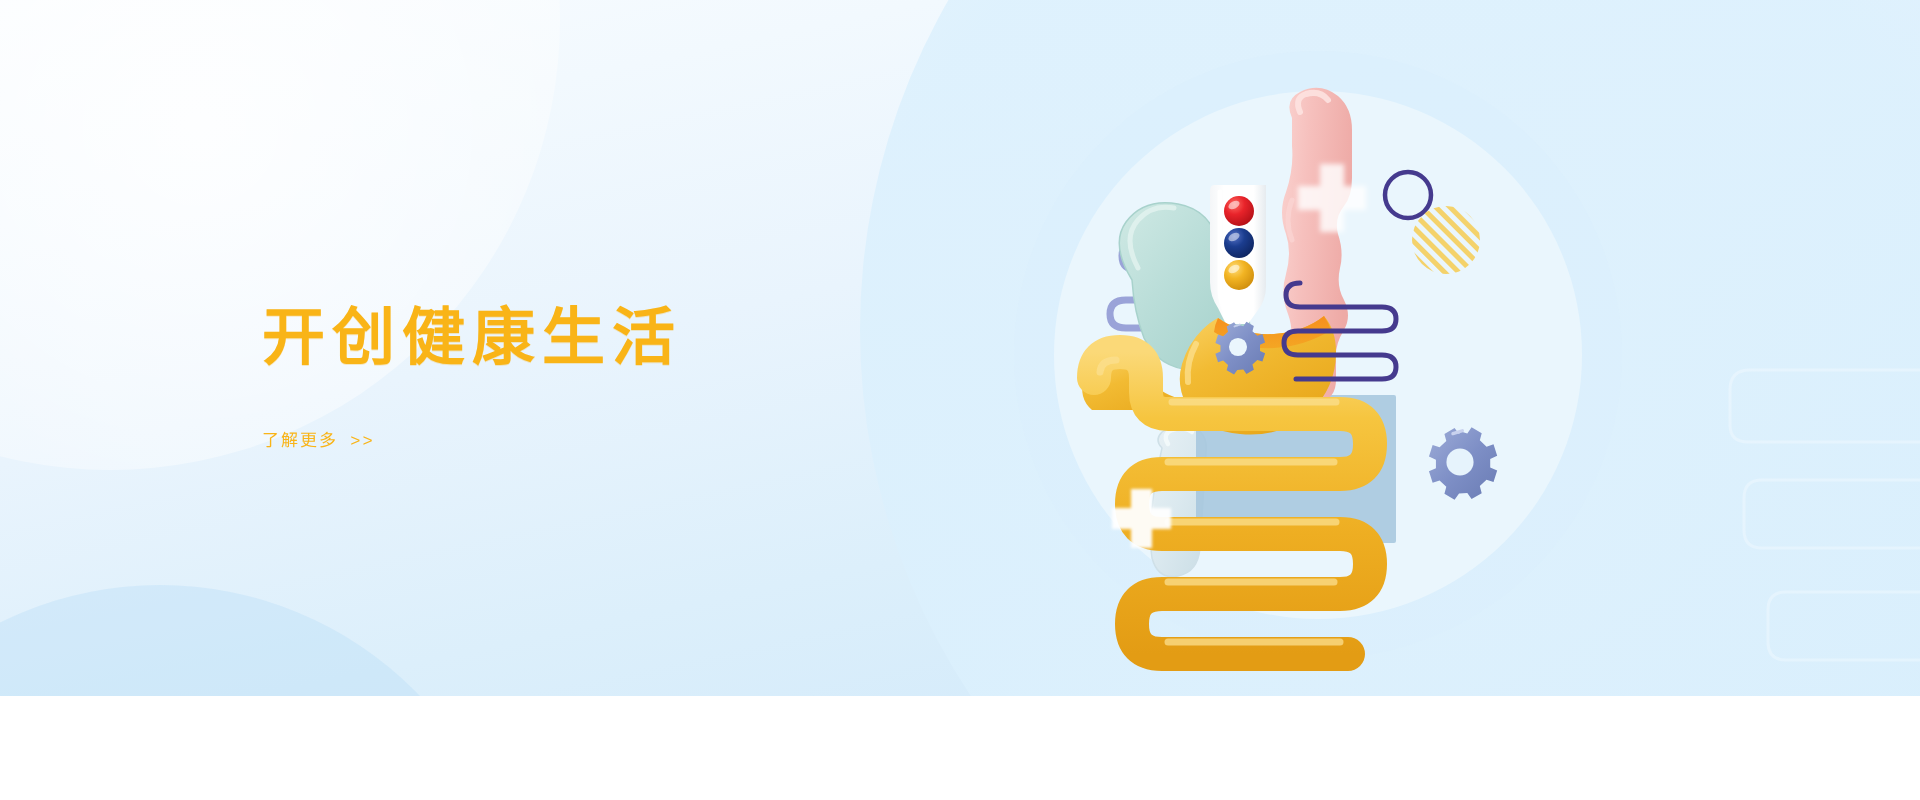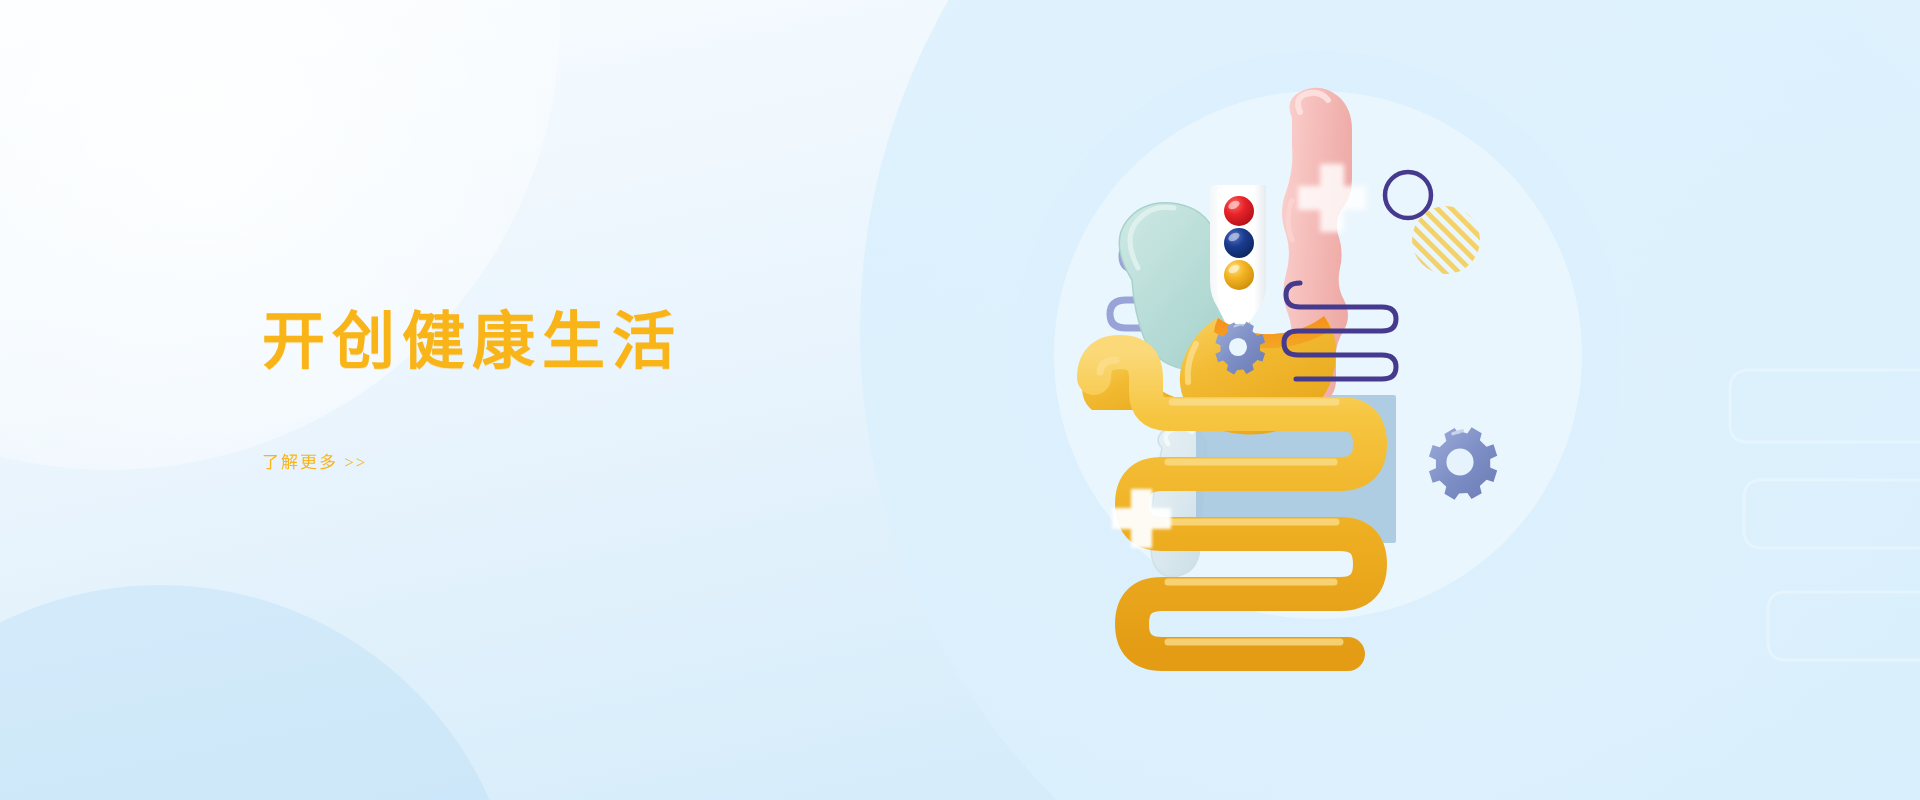--- a/index.html
+++ b/index.html
@@ -4,23 +4,23 @@
 <title>Health Banner</title>
 <style>
   html, body {
     margin: 0;
     padding: 0;
     background: #ffffff;
   }
   #banner {
     position: relative;
     width: 1920px;
-    height: 800px;
+    height: 696px;
     overflow: hidden;
-    font-family: Liberation Serif, serif;
+    font-family: Liberation Mono, monospace;
     background: linear-gradient(168deg,
         #f9fcff 0%,
         #f2f9fe 18%,
         #e9f4fd 42%,
         #dcefFB 68%,
         #cfe8fa 100%);
   }
 
   
   .bg-blob {
@@ -79,21 +79,21 @@
     font-weight: 700;
     letter-spacing: 7px;
     line-height: 1.36;
     margin: 0;
     white-space: nowrap;
     text-shadow: 0 1px 0 rgba(249,180,23,0.25);
   }
   #headline-2 { margin-top: 16px; }
   #more-link {
     display: inline-block;
-    margin-top: 62px;
+    margin-top: 40px;
     color: #f9b417;
     font-size: 17px;
     letter-spacing: 2px;
     text-decoration: none;
     cursor: pointer;
     white-space: nowrap;
   }
 
   
   #illustration {

